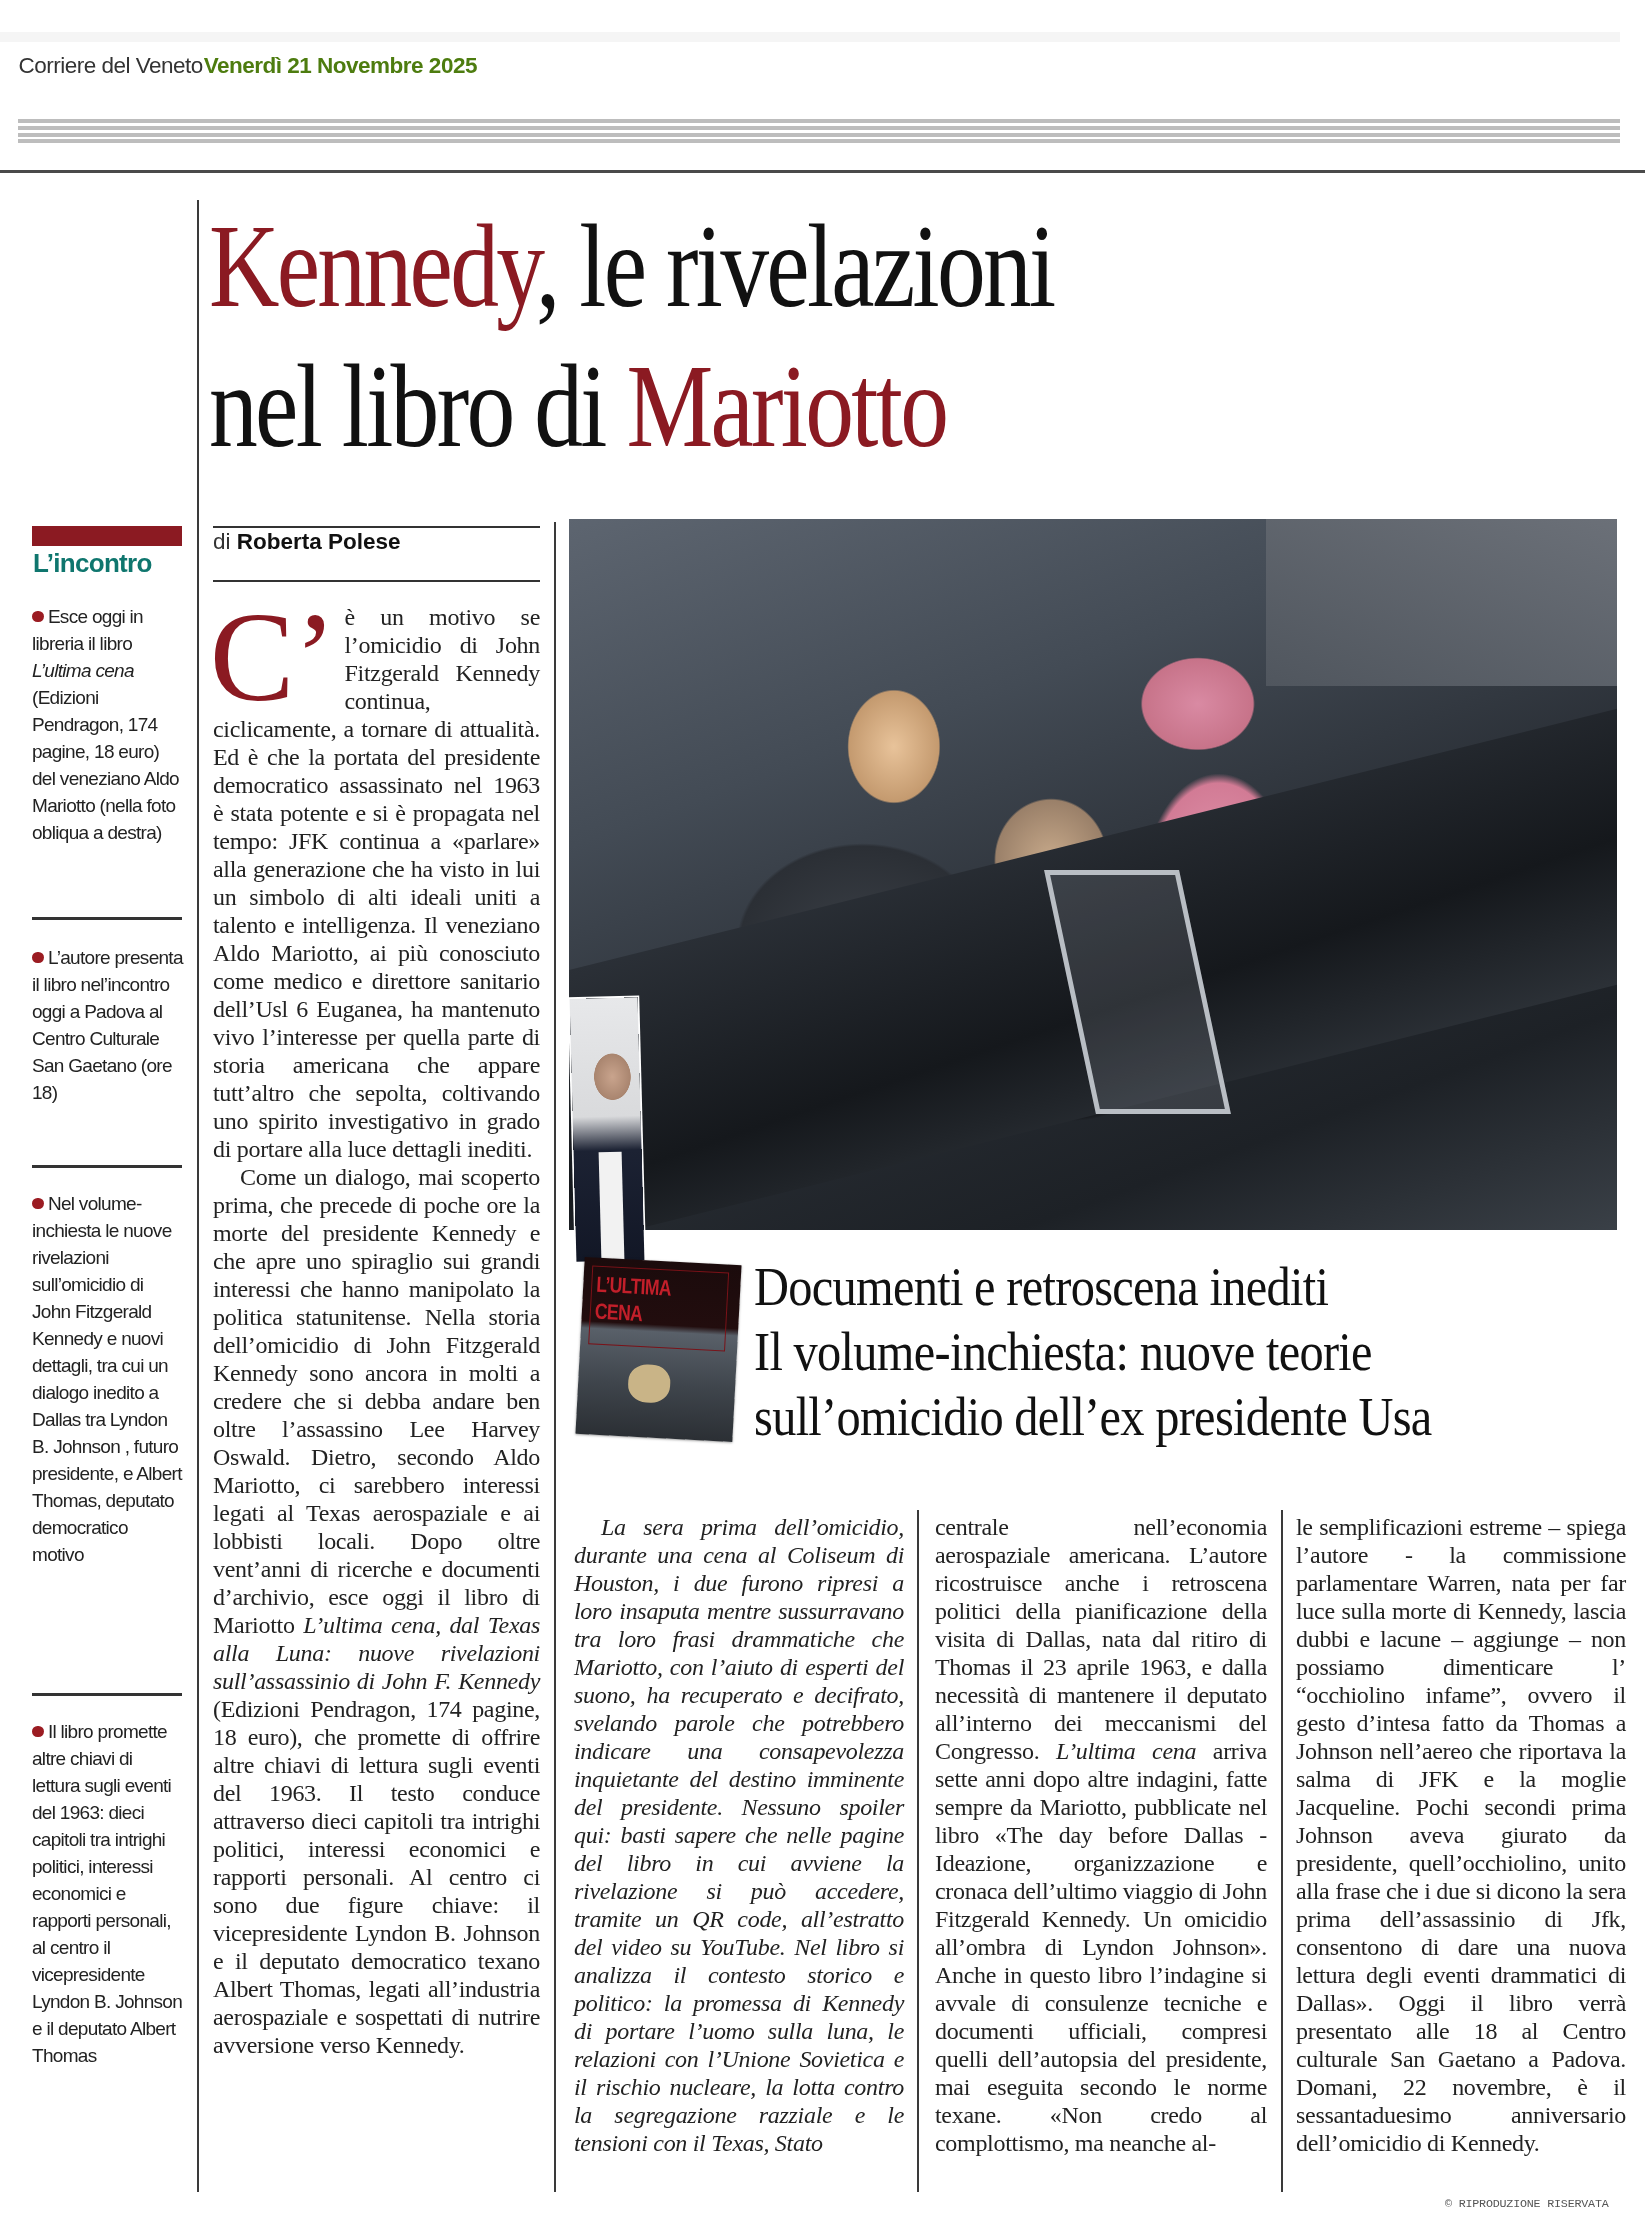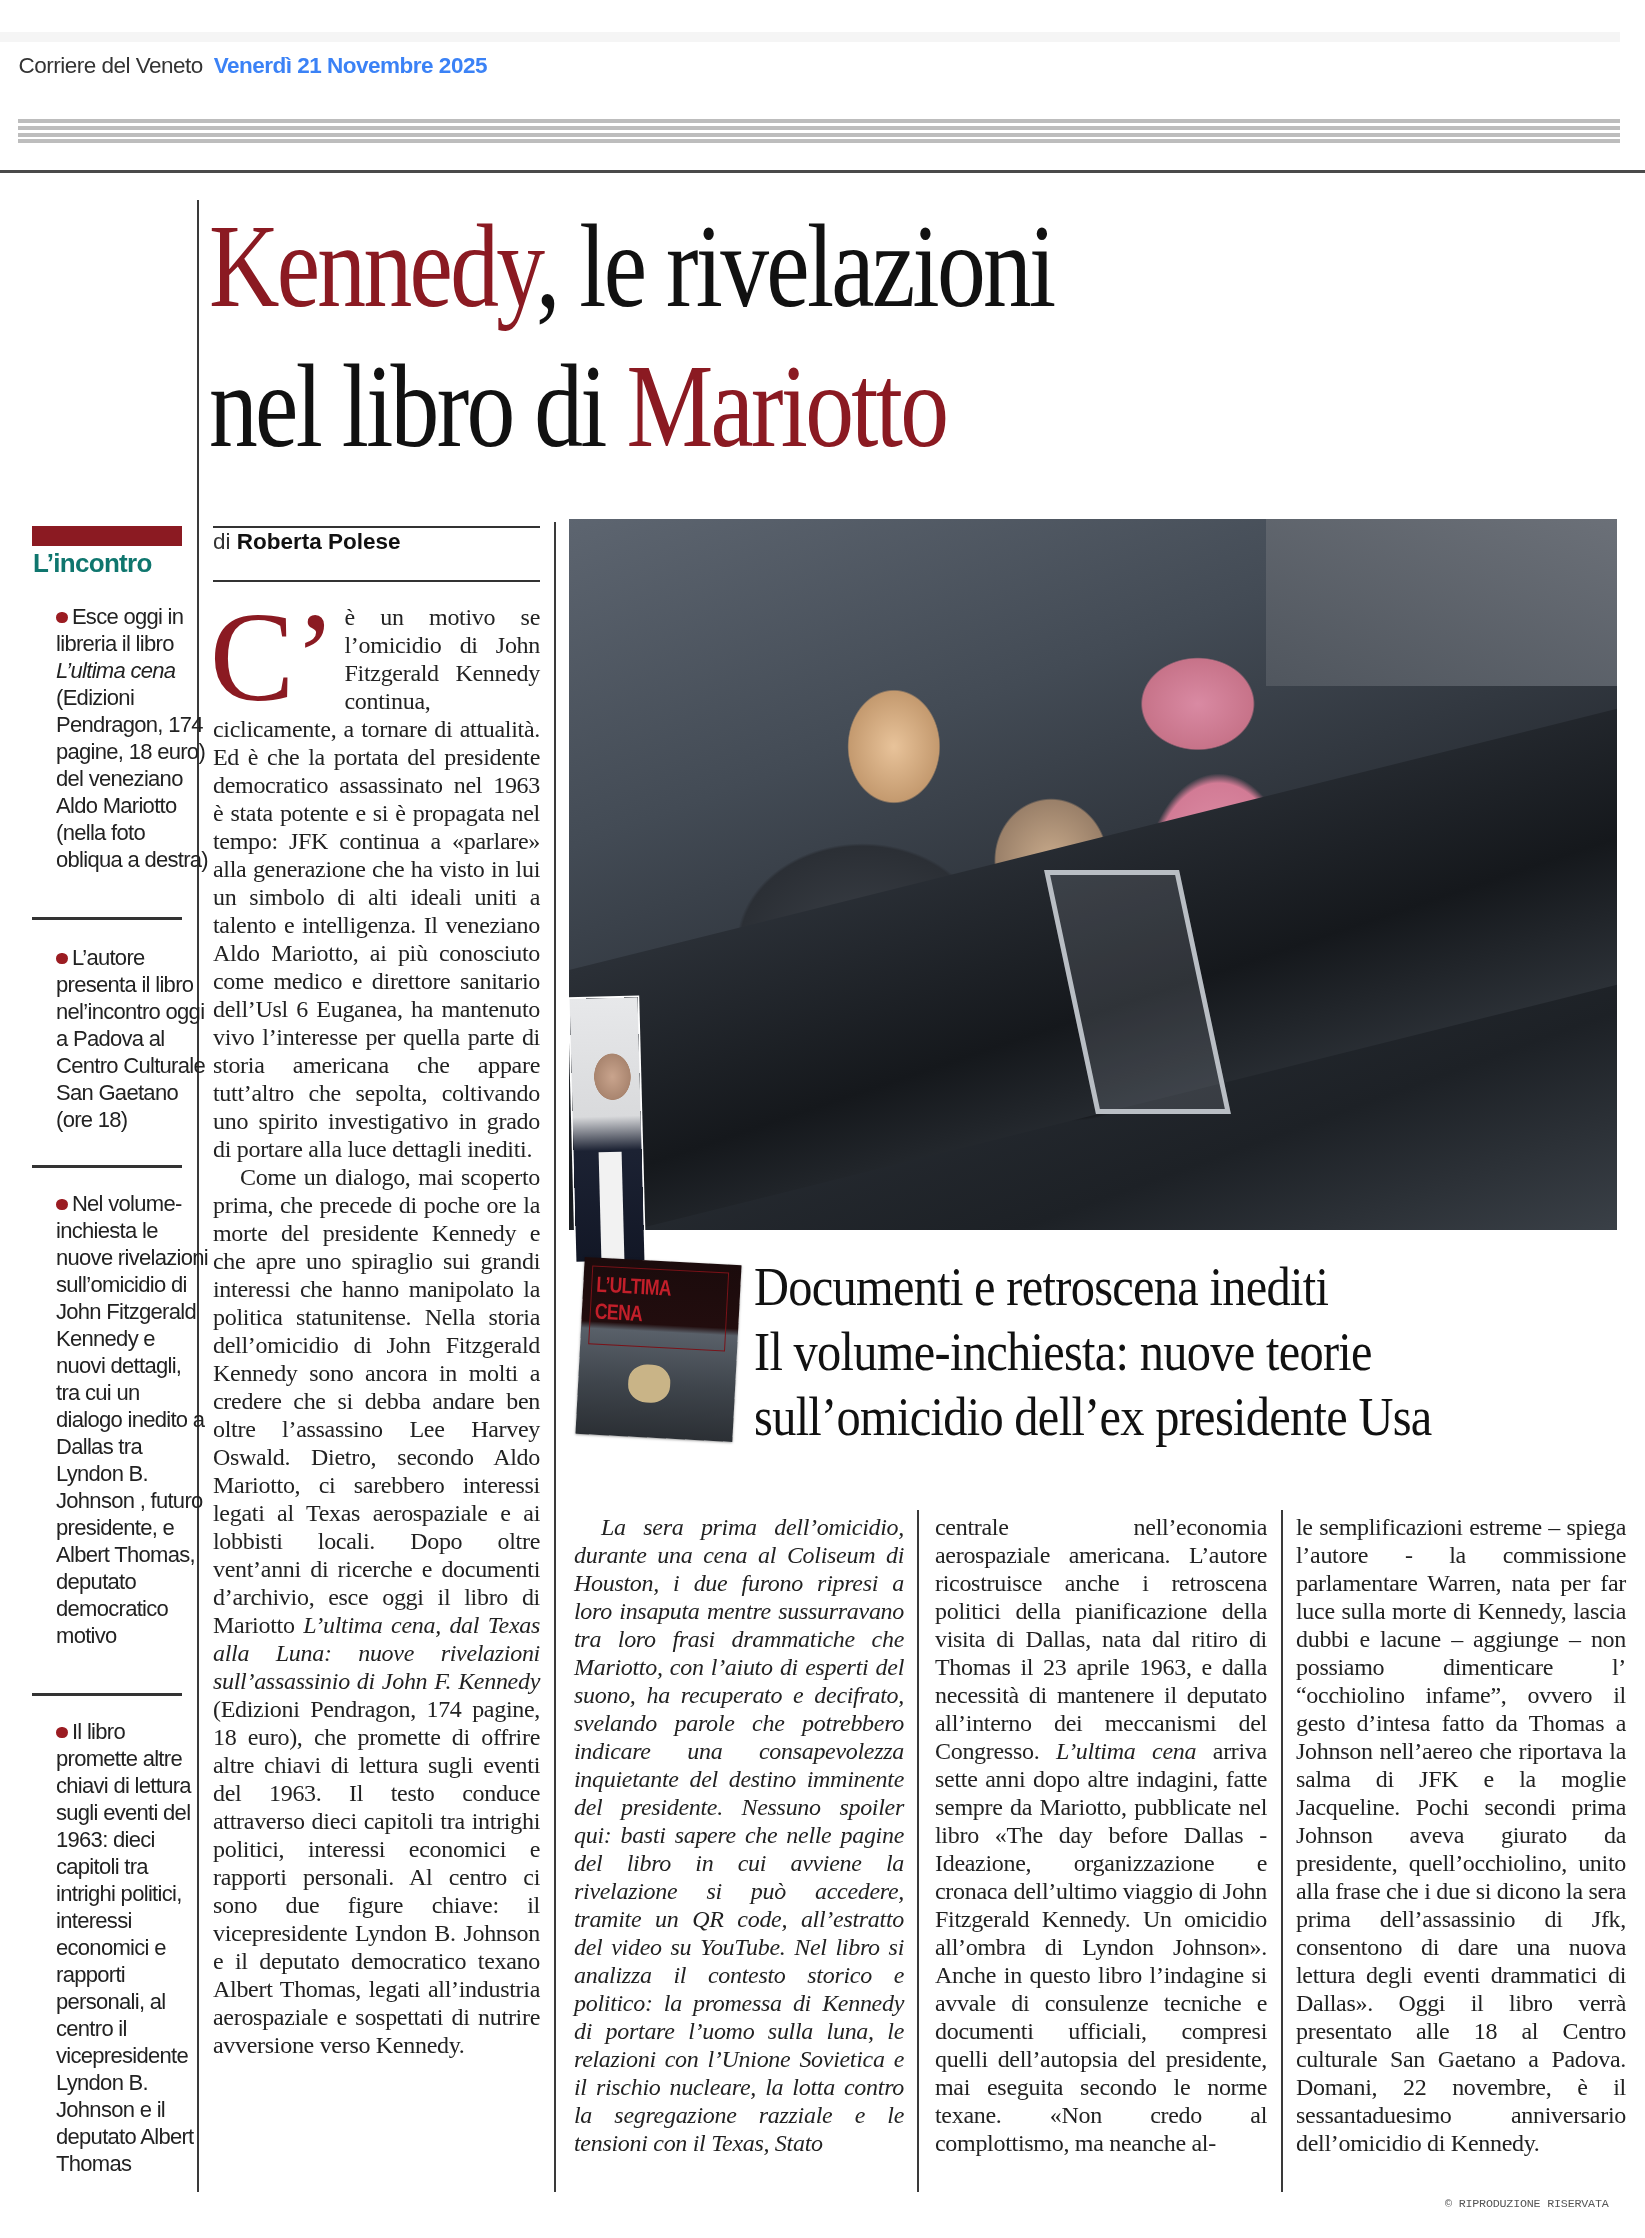--- a/index.html
+++ b/index.html
@@ -4,31 +4,31 @@
 <style>
   html, body { margin:0; padding:0; background:#ffffff; }
   body { width:1646px; height:2239px; position:relative; overflow:hidden; color:#1c1c1c; }
   .abs { position:absolute; }
   .sans { font-family:"Liberation Sans", "DejaVu Sans", sans-serif; }
   .serif { font-family:"Liberation Serif", "DejaVu Serif", serif; }
 
   
   .topband { left:0; top:32px; width:1620px; height:10px; background:#f5f5f5; }
   .hdr { left:18.4px; top:53px; font-size:22.5px; letter-spacing:-0.5px; color:#333; }
-  .hdr b { color:#3b82f6; margin-left:11px; }
+  .hdr b { color:#4d7c0f; margin-left:1px; }
   .stripe { left:18.4px; width:1602px; height:4.2px; background:#bdbdbd; }
   .mainrule { left:0; top:170px; width:1646px; height:3.3px; background:#4a4a4a; }
 
   
   .vrule { background:#3a3a3a; width:1.7px; }
   .headline { left:209px; top:196px; width:1420px; font-size:119px; line-height:140px; color:#111; letter-spacing:-3.3px; transform:scaleX(0.82); transform-origin:left top; white-space:nowrap; }
   .headline .red { color:#8b1a22; }
 
   
-  .side { left:32px; width:152px; font-size:22px; line-height:27px; letter-spacing:-0.7px; color:#222;margin-left:24px; }
+  .side { left:32px; width:152px; font-size:19px; line-height:27px; letter-spacing:-0.7px; color:#222; }
   .redbar { left:32px; top:526px; width:150px; height:20px; background:#8b1a22; }
   .sidetitle { left:33px; top:548px; font-size:26px; font-weight:bold; letter-spacing:-0.7px; color:#0f766e; }
   .dot { display:inline-block; width:11.7px; height:11.7px; border-radius:50%; background:#9b1c22; margin-right:4.2px; vertical-align:0.8px; }
   .srule { left:32px; width:150px; height:2.5px; background:#333; }
 
   
   .bylinerule { left:213px; width:327px; height:1.7px; background:#333; }
   .byline { left:213px; top:524px; font-size:22.5px; color:#333; }
   .byline b { color:#111; }
 

